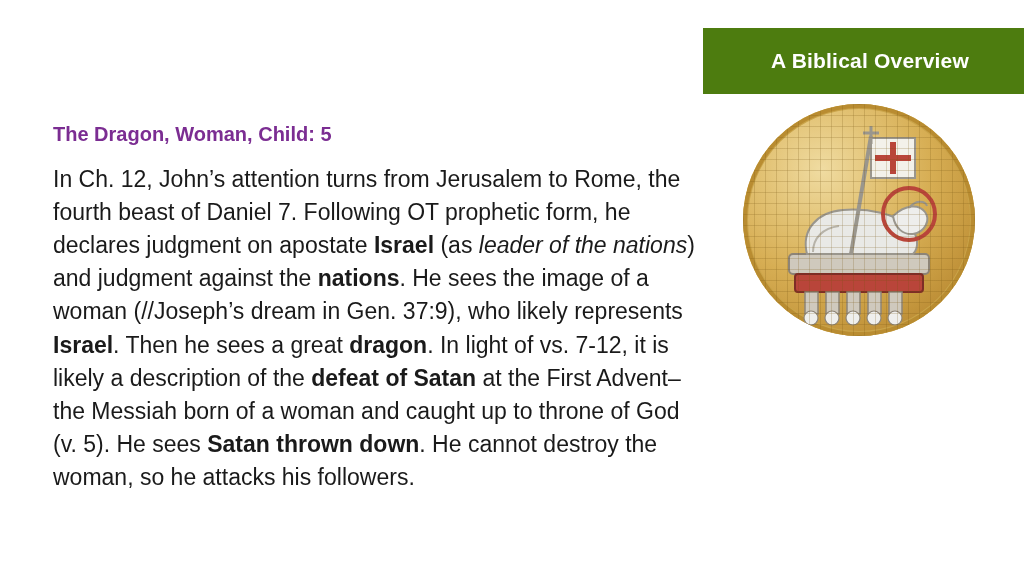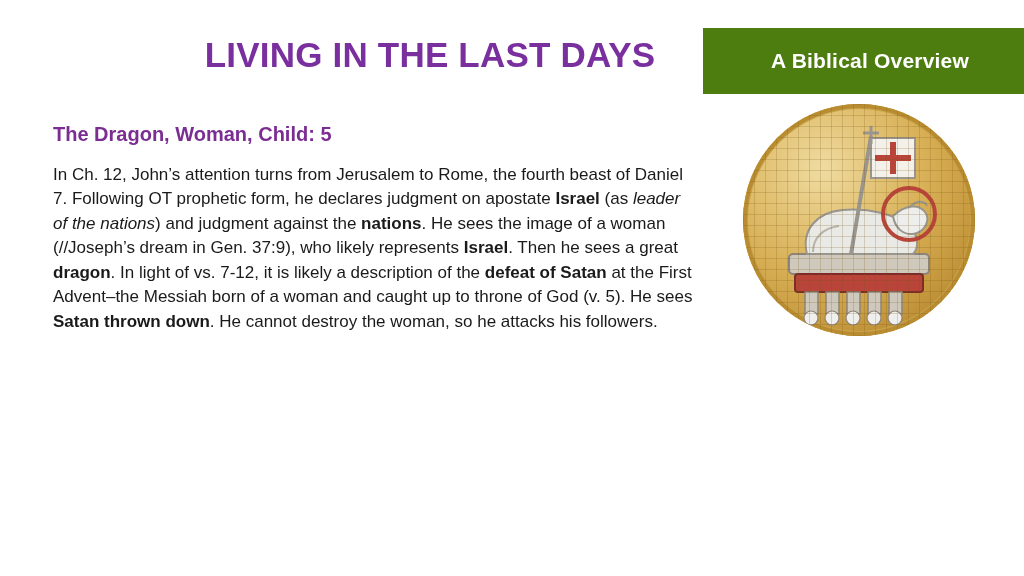--- a/index.html
+++ b/index.html
@@ -59,21 +59,21 @@
     top: 123px;
     font-size: 20px;
     font-weight: bold;
     color: #7b2d92;
   }
   .body-copy {
     position: absolute;
     left: 53px;
     top: 163px;
     width: 645px;
-    font-size: 17px;
+    font-size: 23px;
     line-height: 1.44;
     color: #1a1a1a;
   }
   .body-copy b { font-weight: bold; }
   .body-copy i { font-style: italic; }
 
   
   .mosaic {
     position: absolute;
     left: 743px;
@@ -98,21 +98,20 @@
   .mosaic svg {
     position: absolute;
     inset: 0;
   }
 </style>
 </head>
 <body>
 
 <div class="slide" data-interactable="false">
 
-  <div class="title-main" data-interactable="false">LIVING IN THE LAST DAYS</div>
 
   <div class="subtitle-band" data-interactable="false">
     <span class="subtitle-text" data-interactable="false">A Biblical Overview</span>
   </div>
 
   <div class="section-heading" data-interactable="false">The Dragon, Woman, Child: 5</div>
 
   <div class="body-copy" data-interactable="false"><span data-interactable="false">In Ch. 12, John’s attention turns from Jerusalem to Rome, the fourth beast of Daniel 7. Following OT prophetic form, he declares judgment on apostate </span><b data-interactable="false">Israel</b><span data-interactable="false"> (as </span><i data-interactable="false">leader of the nations</i><span data-interactable="false">) and judgment against the </span><b data-interactable="false">nations</b><span data-interactable="false">. He sees the image of a woman (//Joseph’s dream in Gen. 37:9), who likely represents </span><b data-interactable="false">Israel</b><span data-interactable="false">. Then he sees a great </span><b data-interactable="false">dragon</b><span data-interactable="false">. In light of vs. 7-12, it is likely a description of the </span><b data-interactable="false">defeat of Satan</b><span data-interactable="false"> at the First Advent–the Messiah born of a woman and caught up to throne of God (v. 5). He sees </span><b data-interactable="false">Satan thrown down</b><span data-interactable="false">. He cannot destroy the woman, so he attacks his followers.</span></div>
 
   <div class="mosaic" data-interactable="false">

